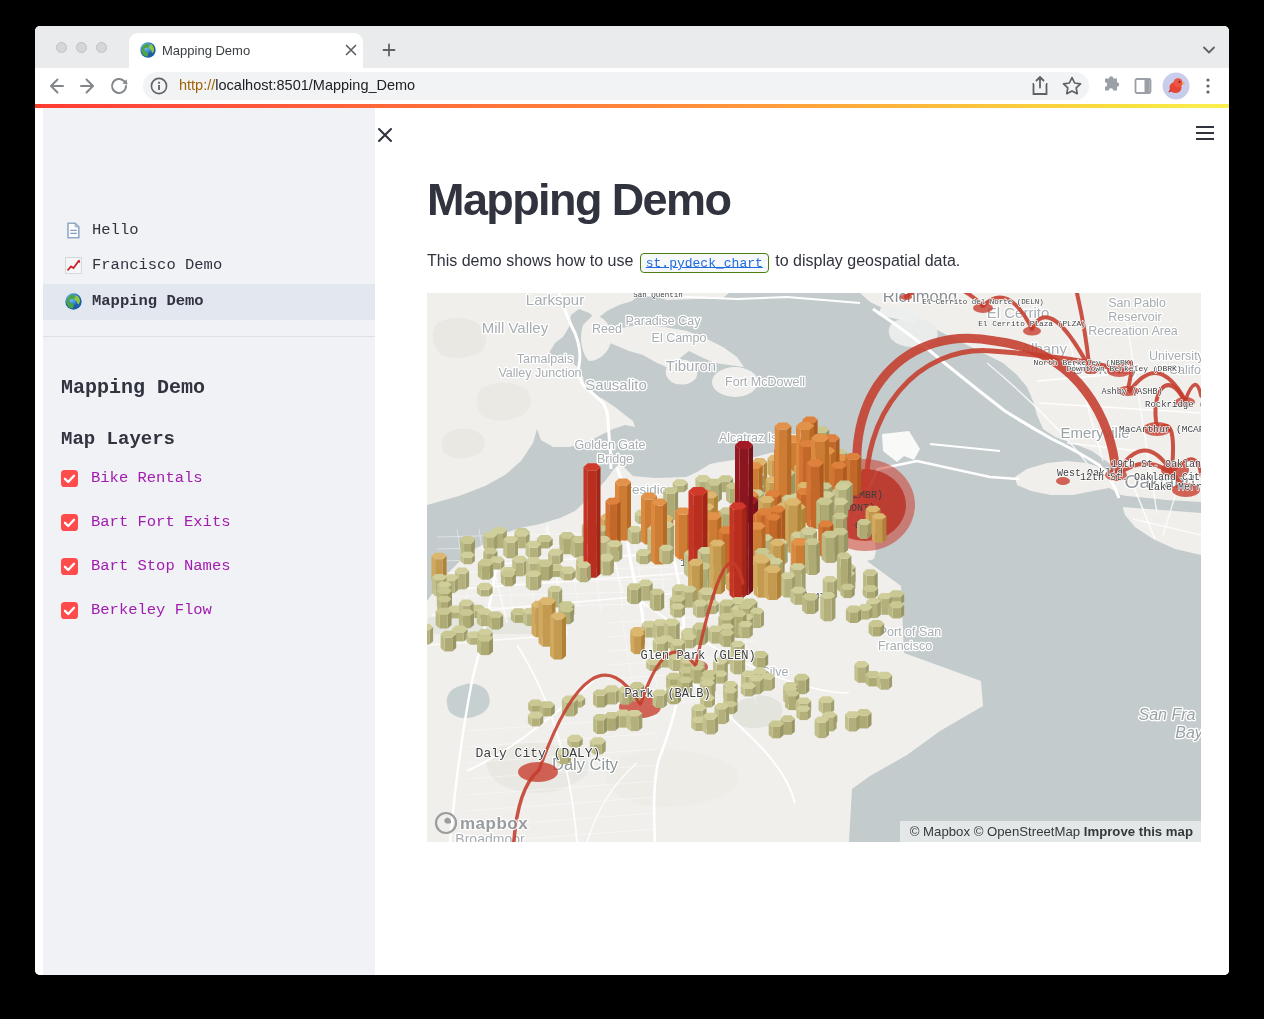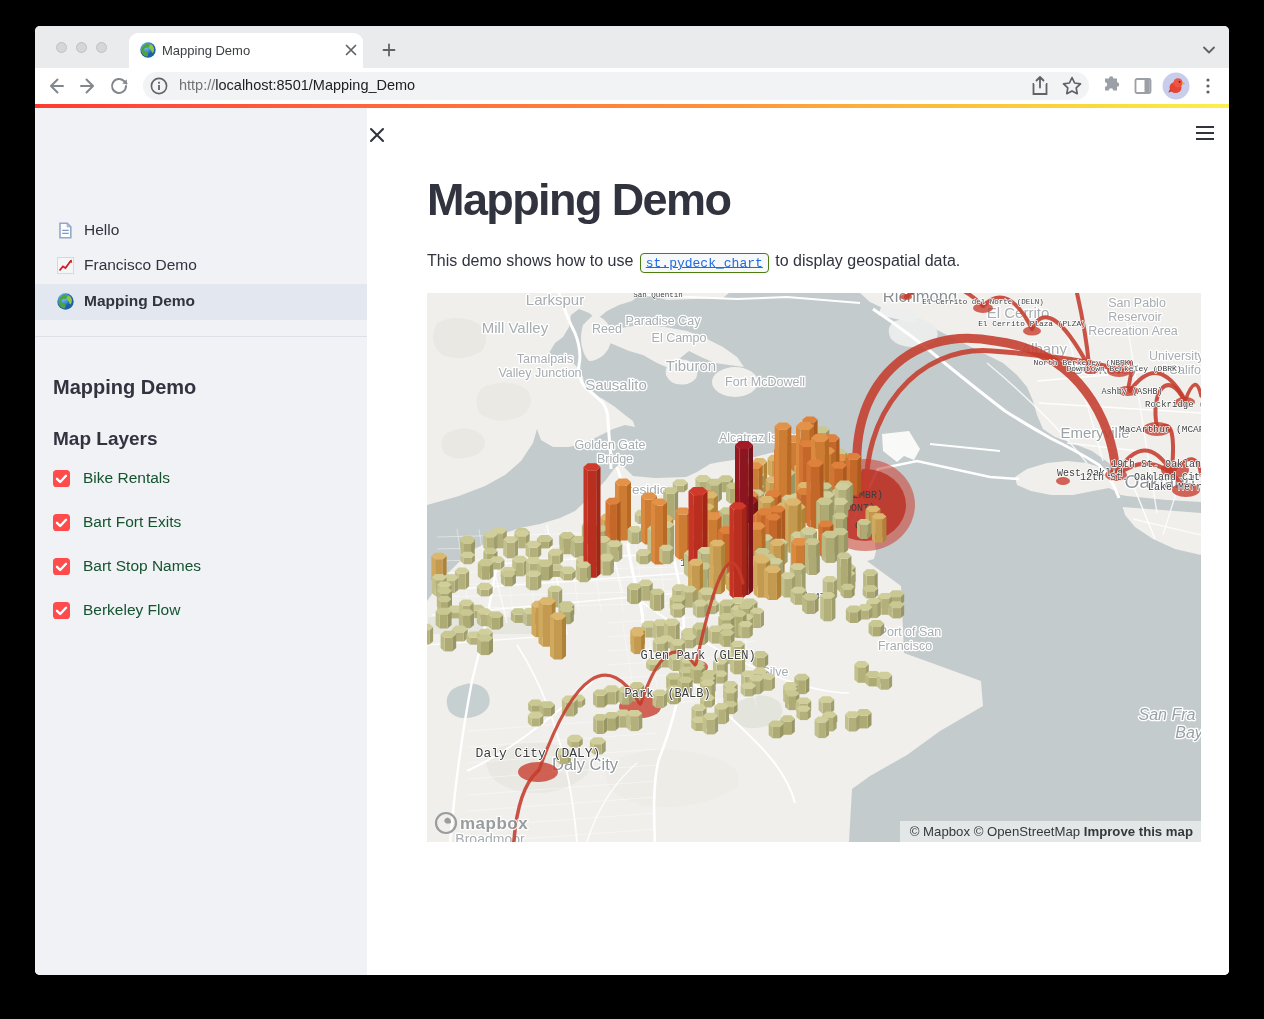--- a/index.html
+++ b/index.html
@@ -8,40 +8,40 @@
 .tabstrip { position:absolute; left:0; top:0; width:100%; height:42px; background:#e9ebed; }
 .tl { position:absolute; top:15.5px; width:11px; height:11px; border-radius:50%;
   background:#d6d6d8; border:1px solid #c0c0c3; }
 .tab { position:absolute; left:94px; top:7px; width:234px; height:35px; background:#fff;
   border-radius:9px 9px 0 0; }
 .tab-title { position:absolute; left:33px; top:10px; font-size:13px; color:#3c4043; }
 .toolbar { position:absolute; left:0; top:42px; width:100%; height:36px; background:#fff; }
 .omni { position:absolute; left:108px; top:4px; width:946px; height:28px; background:#f1f3f4;
   border-radius:14px; }
 .url { position:absolute; left:36px; top:5px; font-size:14.5px; color:#202124; white-space:nowrap; }
-.url .sc { color:#737373; }
+.url .sc { color:#a16207; }
 .deco { position:absolute; left:0; top:78px; width:100%; height:4px;
   background:linear-gradient(90deg,#ff3b30,#ff4b3b 10%,#ff8e3a 55%,#f9e13e 92%,#fbf051); }
 .app { position:absolute; left:0; top:82px; width:100%; height:867px; background:#fff; }
-.sidebar { position:absolute; left:0; top:0; width:332px; height:100%; background:#f0f2f6; }
+.sidebar { position:absolute; left:8px; top:0; width:332px; height:100%; background:#f0f2f6;font-family:Liberation Mono, monospace; }
 .navitem { position:absolute; left:0; width:100%; height:36px; }
 .navitem .ico { position:absolute; left:22px; top:9px; }
 .navitem .lbl { position:absolute; left:49px; top:8px; font-size:15.5px; color:#31333f; }
 .sel { background:#e3e7ef; }
 .main { position:absolute; left:368px; top:0; width:826px; height:100%; background:#fff; }
 h1.title { position:absolute; left:24px; top:66px; font-size:45px; font-weight:700;
   color:#31333f; letter-spacing:-1.6px; }
 .para { position:absolute; left:24px; top:144px; font-size:16px; color:#31333f; }
 .codechip { font-family:"Liberation Mono",monospace; font-size:13px; color:#1f6ce0;
   text-decoration:underline; background:#f6f8fa; border:1px solid #4d7c0f; border-radius:4px;
   padding:1.5px 5px; margin:0 2px; }
 .mapbox { position:absolute; left:24px; top:185px; width:774px; height:707px; }
 .hdr { position:absolute; left:18px; font-weight:700; color:#31333f; }
 .cbrow { position:absolute; left:18px; }
-.cbrow .cl { position:absolute; left:30px; top:-1px; font-size:15.5px; color:#14532d; white-space:nowrap; }
+.cbrow .cl { position:absolute; left:30px; top:-1px; font-size:15.5px; color:#a21caf; white-space:nowrap; }
 </style></head><body>
 <div class="window">
   <div class="tabstrip">
     <div class="tl" style="left:20.5px"></div>
     <div class="tl" style="left:40.5px"></div>
     <div class="tl" style="left:60.5px"></div>
     <div class="tab">
       <div style="position:absolute;left:11px;top:9px"><svg width="16" height="16" viewBox="0 0 17 17" style="">
             <defs>
               <radialGradient id="gg2" cx="0.35" cy="0.3">

